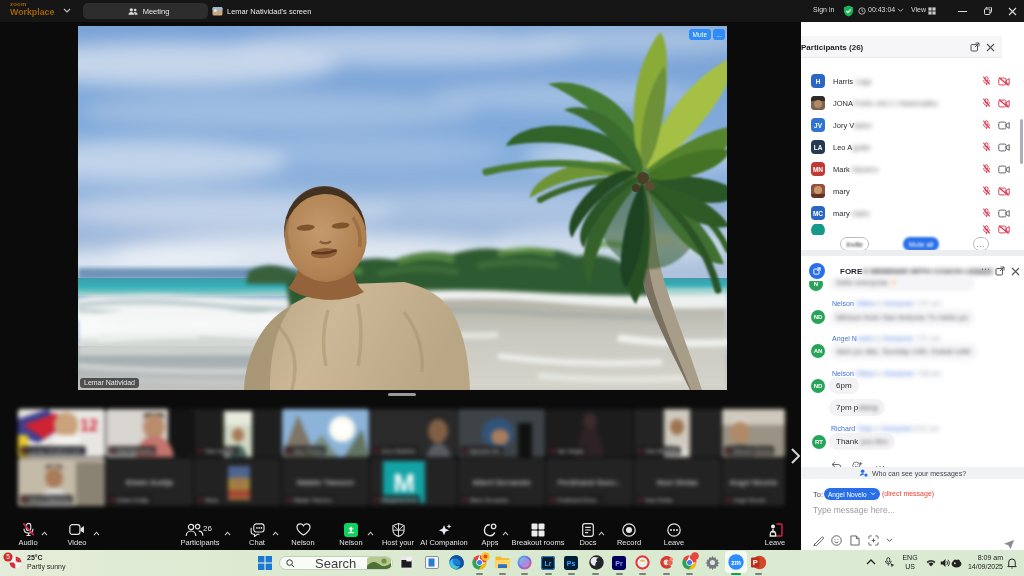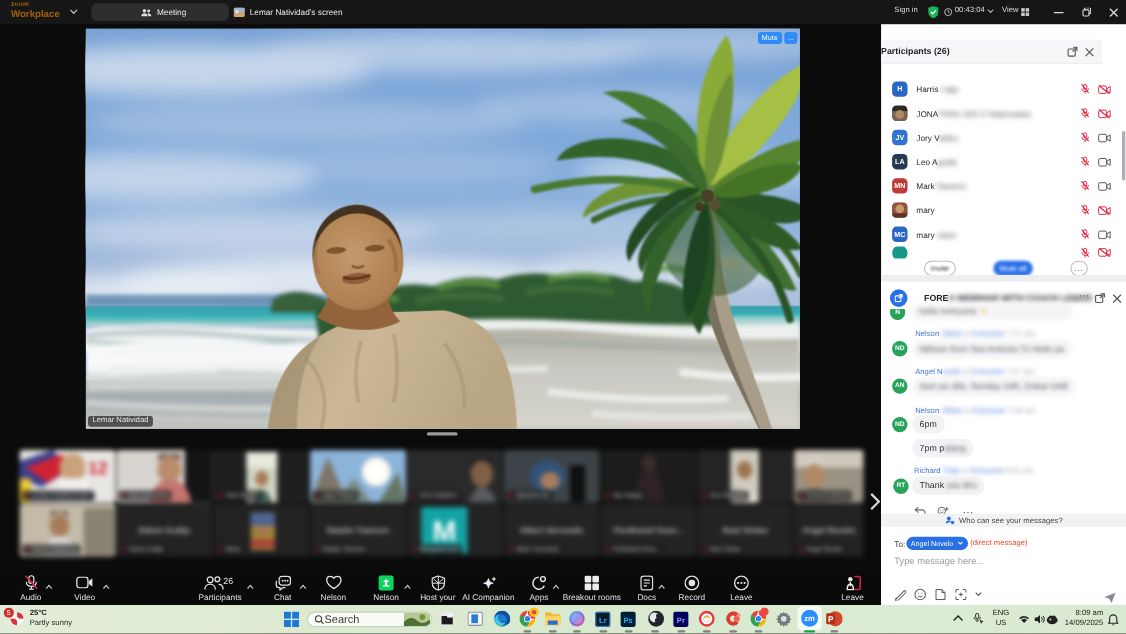--- a/index.html
+++ b/index.html
@@ -884,21 +884,21 @@
           <rect x="0" y="7.6" width="6.4" height="6.4"></rect>
           <rect x="7.6" y="7.6" width="6.4" height="6.4"></rect>
         </g>
       </svg>
 
     <div class="abs" style="left:279px;top:6px;width:114px;height:14px;background:rgba(255,255,255,.8);border:1px solid #c4cfc0;border-radius:7px;display:flex;align-items:center;overflow:hidden">
       <svg width="9" height="9" viewBox="0 0 10 10" style="margin-left:6px">
           <circle cx="4" cy="4" r="3.1" stroke="#333" fill="none" stroke-width="1.1"></circle>
           <path d="M6.4 6.4l2.6 2.6" stroke="#333" stroke-width="1.1"></path>
         </svg>
-      <span style="font-size:10px;color:#3c3c3c;margin-left:0">Search</span>
+      <span style="font-size:13px;color:#3c3c3c;margin-left:20px">Search</span>
       <svg width="24" height="12" viewBox="0 0 24 12" style="margin-left:auto;margin-right:1px">
           <rect width="24" height="12" rx="3" fill="#b5c98e"></rect>
           <path d="M0 9 Q6 2 12 7 T24 6 L24 12 0 12z" fill="#4f7034"></path>
           <circle cx="17" cy="4" r="2.6" fill="#6e9443"></circle>
         </svg>
     </div>
 
     <svg class="abs" style="left:400px;top:6px" width="13" height="13" viewBox="0 0 13 13">
         <rect width="13" height="13" rx="2" fill="#e9e7e4"></rect>
         <rect x="1.4" y="4" width="10.2" height="7.6" fill="#1c1c1e"></rect>

